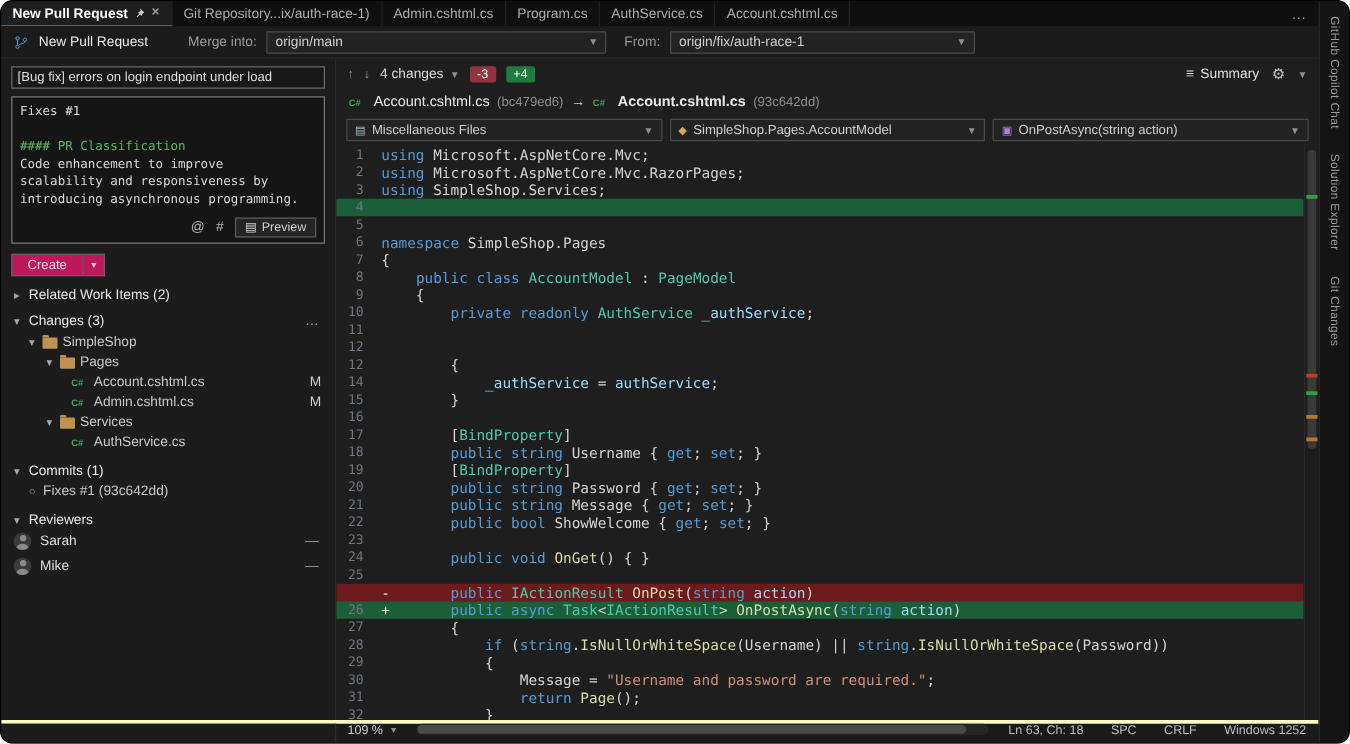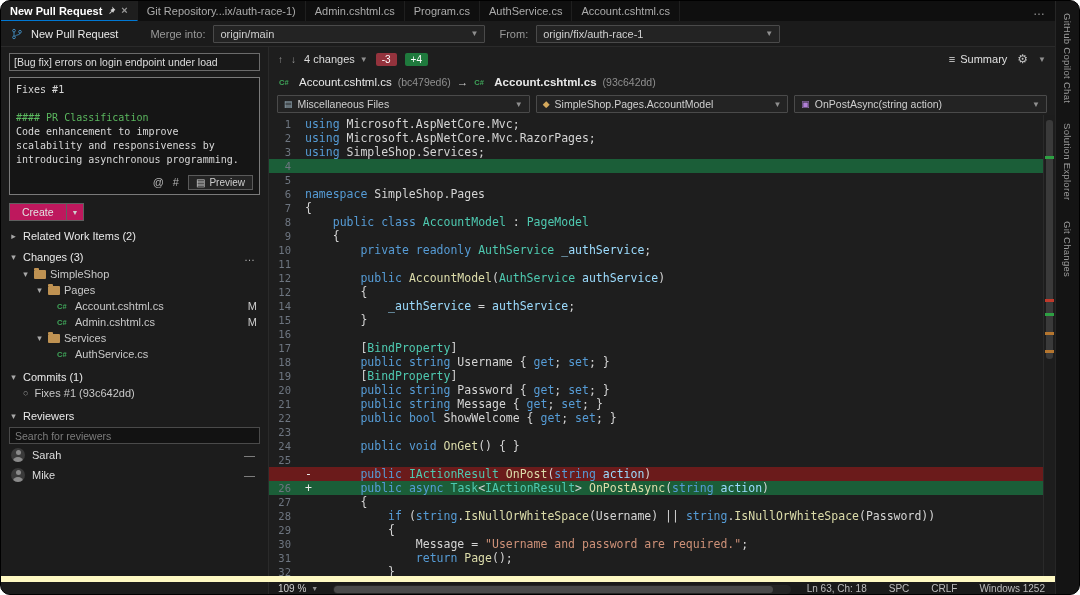--- a/index.html
+++ b/index.html
@@ -88,21 +88,21 @@
   .code-line .ln{width:36px;flex:none;text-align:right;padding-right:14px;color:#6e7681;font-size:10.5px}
   .code-text{white-space:pre}
   .code-line.added{background:var(--added-bg,#1b5e38)}
   .code-line.removed{background:var(--removed-bg,#6b1b1b)}
   .kw{color:var(--kw,#569cd6)} .ty{color:var(--ty,#4ec9b0)} .me{color:var(--me,#dcdcaa)}
   .st{color:var(--st,#ce9178)} .va{color:var(--va,#9cdcfe)} .pl{color:var(--pl,#d4d4d4)} .dm{color:#eaeaea}
   .overview-ruler{width:12px;flex:none;background:#1d1d1d;border-left:1px solid #2a2a2a;position:relative}
   .ruler-thumb{position:absolute;top:1%;left:2px;right:2px;height:52%;background:#3a3a3a;border-radius:3px}
   .ruler-mark{position:absolute;left:1px;right:1px;height:3px}
   
-  .bottombar{height:18px;flex:none;display:flex;align-items:flex-end;background:#1a1a1a;border-top:6px solid #fef9c3}
+  .bottombar{height:18px;flex:none;display:flex;align-items:flex-start;background:#1a1a1a;border-top:3px solid #fef9c3}
   .left-spacer{width:268px;flex:none;height:100%;background:#1c1c1c;border-right:1px solid #2a2a2a}
   .zoom{display:flex;align-items:center;gap:5px;font-size:10px;color:#cfcfcf;padding:0 9px;white-space:nowrap}
   .zoom .chev{font-size:7px;color:#8f8f8f}
   .hscroll{flex:1;height:9px;background:#252525;border-radius:5px;margin:0 6px;position:relative;min-width:40px}
   .hscroll-thumb{position:absolute;left:1px;top:1px;bottom:1px;width:96%;background:#4a4a4a;border-radius:4px}
   .status-items{display:flex;align-items:center;gap:22px;font-size:10px;color:#bdbdbd;padding:0 10px;white-space:nowrap}
 </style>
 </head>
 <body>
 
@@ -236,21 +236,20 @@
         </div>
         <div class="commit-row">
           <span class="commit-icon">○</span>
           <span>Fixes #1 (93c642dd)</span>
         </div>
 
         <div class="section-header">
           <span class="chevron">▾</span>
           <span>Reviewers</span>
         </div>
-        <input class="search-input" type="text" placeholder="Search for reviewers" style="">
         <div class="reviewer-row">
           <span class="avatar"></span>
           <span class="reviewer-name">Sarah</span>
           <span class="reviewer-action">—</span>
         </div>
         <div class="reviewer-row">
           <span class="avatar"></span>
           <span class="reviewer-name">Mike</span>
           <span class="reviewer-action">—</span>
         </div>
@@ -310,21 +309,21 @@
               <div class="code-line"><span class="ln">2</span><span class="code-text"><span class="kw">using</span><span class="pl"> Microsoft.AspNetCore.Mvc.RazorPages;</span></span></div>
               <div class="code-line"><span class="ln">3</span><span class="code-text"><span class="kw">using</span><span class="pl"> SimpleShop.Services;</span></span></div>
               <div class="code-line added"><span class="ln">4</span></div>
               <div class="code-line"><span class="ln">5</span><span class="code-text"></span></div>
               <div class="code-line"><span class="ln">6</span><span class="code-text"><span class="kw">namespace</span><span class="pl"> SimpleShop.Pages</span></span></div>
               <div class="code-line"><span class="ln">7</span><span class="code-text"><span class="pl">{</span></span></div>
               <div class="code-line"><span class="ln">8</span><span class="code-text"><span class="pl">    </span><span class="kw">public</span><span class="pl"> </span><span class="kw">class</span><span class="pl"> </span><span class="ty">AccountModel</span><span class="pl"> : </span><span class="ty">PageModel</span></span></div>
               <div class="code-line"><span class="ln">9</span><span class="code-text"><span class="pl">    {</span></span></div>
               <div class="code-line"><span class="ln">10</span><span class="code-text"><span class="pl">        </span><span class="kw">private</span><span class="pl"> </span><span class="kw">readonly</span><span class="pl"> </span><span class="ty">AuthService</span><span class="pl"> </span><span class="va">_authService</span><span class="pl">;</span></span></div>
               <div class="code-line"><span class="ln">11</span><span class="code-text"></span></div>
-              <div class="code-line"><span class="ln">12</span><span class="code-text"><span class="pl">        </span><span class="kw">public</span><span class="pl"> </span><span class="me">AccountModel</span><span class="pl">(</span><span class="ty">AuthService</span><span class="pl"> </span><span class="va">authService</span><span class="pl">)</span></span></div>
+              <div class="code-line"><span class="ln">12</span></div>
               <div class="code-line"><span class="ln">12</span><span class="code-text"><span class="pl">        {</span></span></div>
               <div class="code-line"><span class="ln">14</span><span class="code-text"><span class="pl">            </span><span class="va">_authService</span><span class="pl"> = </span><span class="va">authService</span><span class="pl">;</span></span></div>
               <div class="code-line"><span class="ln">15</span><span class="code-text"><span class="pl">        }</span></span></div>
               <div class="code-line"><span class="ln">16</span><span class="code-text"></span></div>
               <div class="code-line"><span class="ln">17</span><span class="code-text"><span class="pl">        [</span><span class="ty">BindProperty</span><span class="pl">]</span></span></div>
               <div class="code-line"><span class="ln">18</span><span class="code-text"><span class="pl">        </span><span class="kw">public</span><span class="pl"> </span><span class="kw">string</span><span class="pl"> </span><span class="pl">Username</span><span class="pl"> { </span><span class="kw">get</span><span class="pl">; </span><span class="kw">set</span><span class="pl">; }</span></span></div>
               <div class="code-line"><span class="ln">19</span><span class="code-text"><span class="pl">        [</span><span class="ty">BindProperty</span><span class="pl">]</span></span></div>
               <div class="code-line"><span class="ln">20</span><span class="code-text"><span class="pl">        </span><span class="kw">public</span><span class="pl"> </span><span class="kw">string</span><span class="pl"> </span><span class="pl">Password</span><span class="pl"> { </span><span class="kw">get</span><span class="pl">; </span><span class="kw">set</span><span class="pl">; }</span></span></div>
               <div class="code-line"><span class="ln">21</span><span class="code-text"><span class="pl">        </span><span class="kw">public</span><span class="pl"> </span><span class="kw">string</span><span class="pl"> </span><span class="pl">Message</span><span class="pl"> { </span><span class="kw">get</span><span class="pl">; </span><span class="kw">set</span><span class="pl">; }</span></span></div>
               <div class="code-line"><span class="ln">22</span><span class="code-text"><span class="pl">        </span><span class="kw">public</span><span class="pl"> </span><span class="kw">bool</span><span class="pl"> </span><span class="pl">ShowWelcome</span><span class="pl"> { </span><span class="kw">get</span><span class="pl">; </span><span class="kw">set</span><span class="pl">; }</span></span></div>

